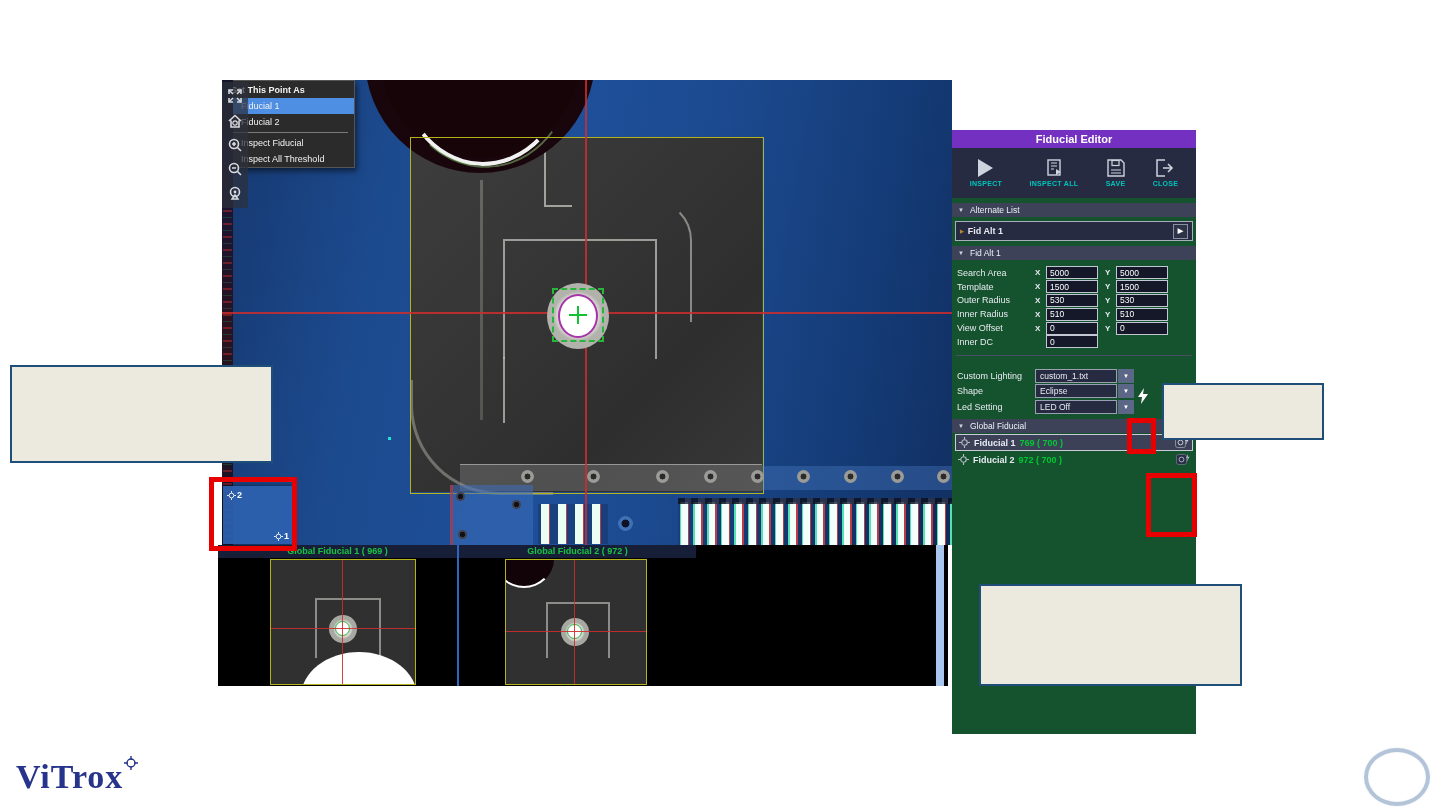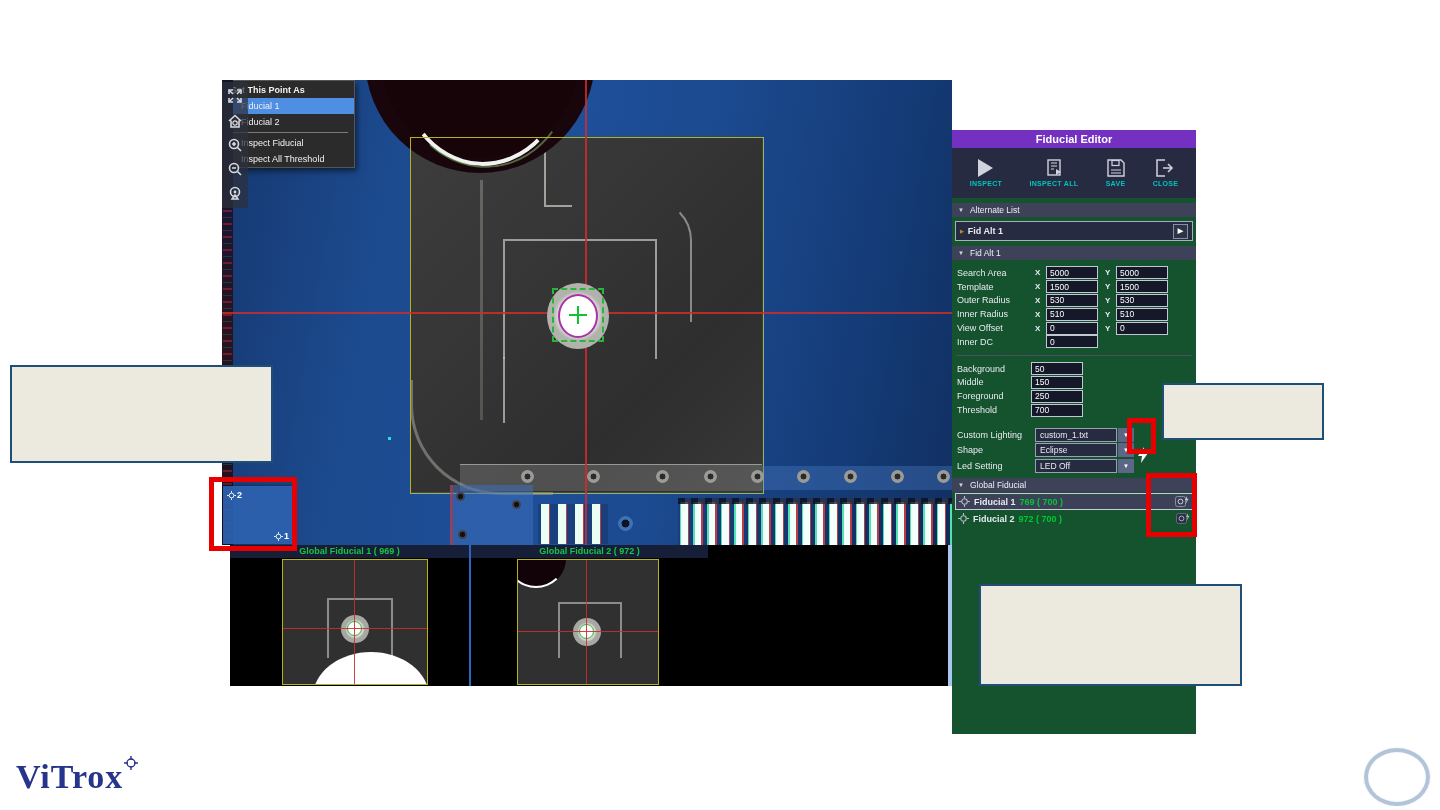--- a/index.html
+++ b/index.html
@@ -66,21 +66,21 @@
 
   
   #context-menu{left:359px;top:240px;width:131px;background:#2b2b2b;border:1px solid #565656;
     box-shadow:2px 3px 6px rgba(0,0,0,.55);color:#f2f2f2;font-size:9px;z-index:30;}
   .cm-title{font-weight:bold;padding:4px 8px 3px 8px;}
   .cm-item{padding:3px 8px 3px 18px;}
   .cm-item.hl{background:#4e8ee3;}
   .cm-sep{height:1px;background:#7a7a7a;margin:2px 6px;}
 
   
-  #thumb-strip{left:230px;top:545px;width:730px;height:141px;background:#000;overflow:hidden;}
+  #thumb-strip{left:218px;top:545px;width:730px;height:141px;background:#000;overflow:hidden;}
   .thumb-header{position:absolute;top:0;height:13px;background:#171f38;color:#18c542;font-weight:bold;
     font-size:9px;text-align:center;line-height:13px;}
   #thumb-sep{left:239px;top:0;width:2px;height:141px;background:#2c66be;}
   .thumb-box{position:absolute;top:14px;height:126px;border:1px solid #b5b21c;background:#303030;overflow:hidden;box-sizing:border-box;}
   .t-bracket{position:absolute;border:2px solid #b4b4ae;border-bottom:none;opacity:.7;}
   .t-halo{position:absolute;width:28px;height:28px;border-radius:50%;
     background:radial-gradient(circle,#d8d8d2 0 40%,#a8a8a2 50% 70%,transparent 85%);}
   .t-core{position:absolute;width:15px;height:15px;border-radius:50%;background:#fff;border:1px solid #2bb53c;box-sizing:border-box;}
   .t-cv{position:absolute;width:1px;background:rgba(205,45,45,.9);top:0;height:126px;}
   .t-ch{position:absolute;height:1px;background:rgba(205,45,45,.9);left:0;width:100%;}
@@ -360,38 +360,20 @@
     </div>
     <div class="prow">
       <span class="p-label">Inner DC</span>
       <span class="axis"></span>
       <input class="pinput" readonly="" value="0" style="">
     </div>
   </div>
 
   <div id="divider"></div>
 
-  <div id="levels">
-    <div class="prow">
-      <span class="l-label">Background</span>
-      <input class="pinput" readonly="" value="50" style="">
-    </div>
-    <div class="prow">
-      <span class="l-label">Middle</span>
-      <input class="pinput" readonly="" value="150" style="">
-    </div>
-    <div class="prow">
-      <span class="l-label">Foreground</span>
-      <input class="pinput" readonly="" value="250" style="">
-    </div>
-    <div class="prow">
-      <span class="l-label">Threshold</span>
-      <input class="pinput" readonly="" value="700" style="">
-    </div>
-  </div>
 
   <div id="drops">
     <div class="drow">
       <span class="d-label">Custom Lighting</span>
       <span class="d-field">custom_1.txt</span>
       <span class="d-btn">▼</span>
     </div>
     <div class="drow">
       <span class="d-label">Shape</span>
       <span class="d-field">Eclipse</span>

